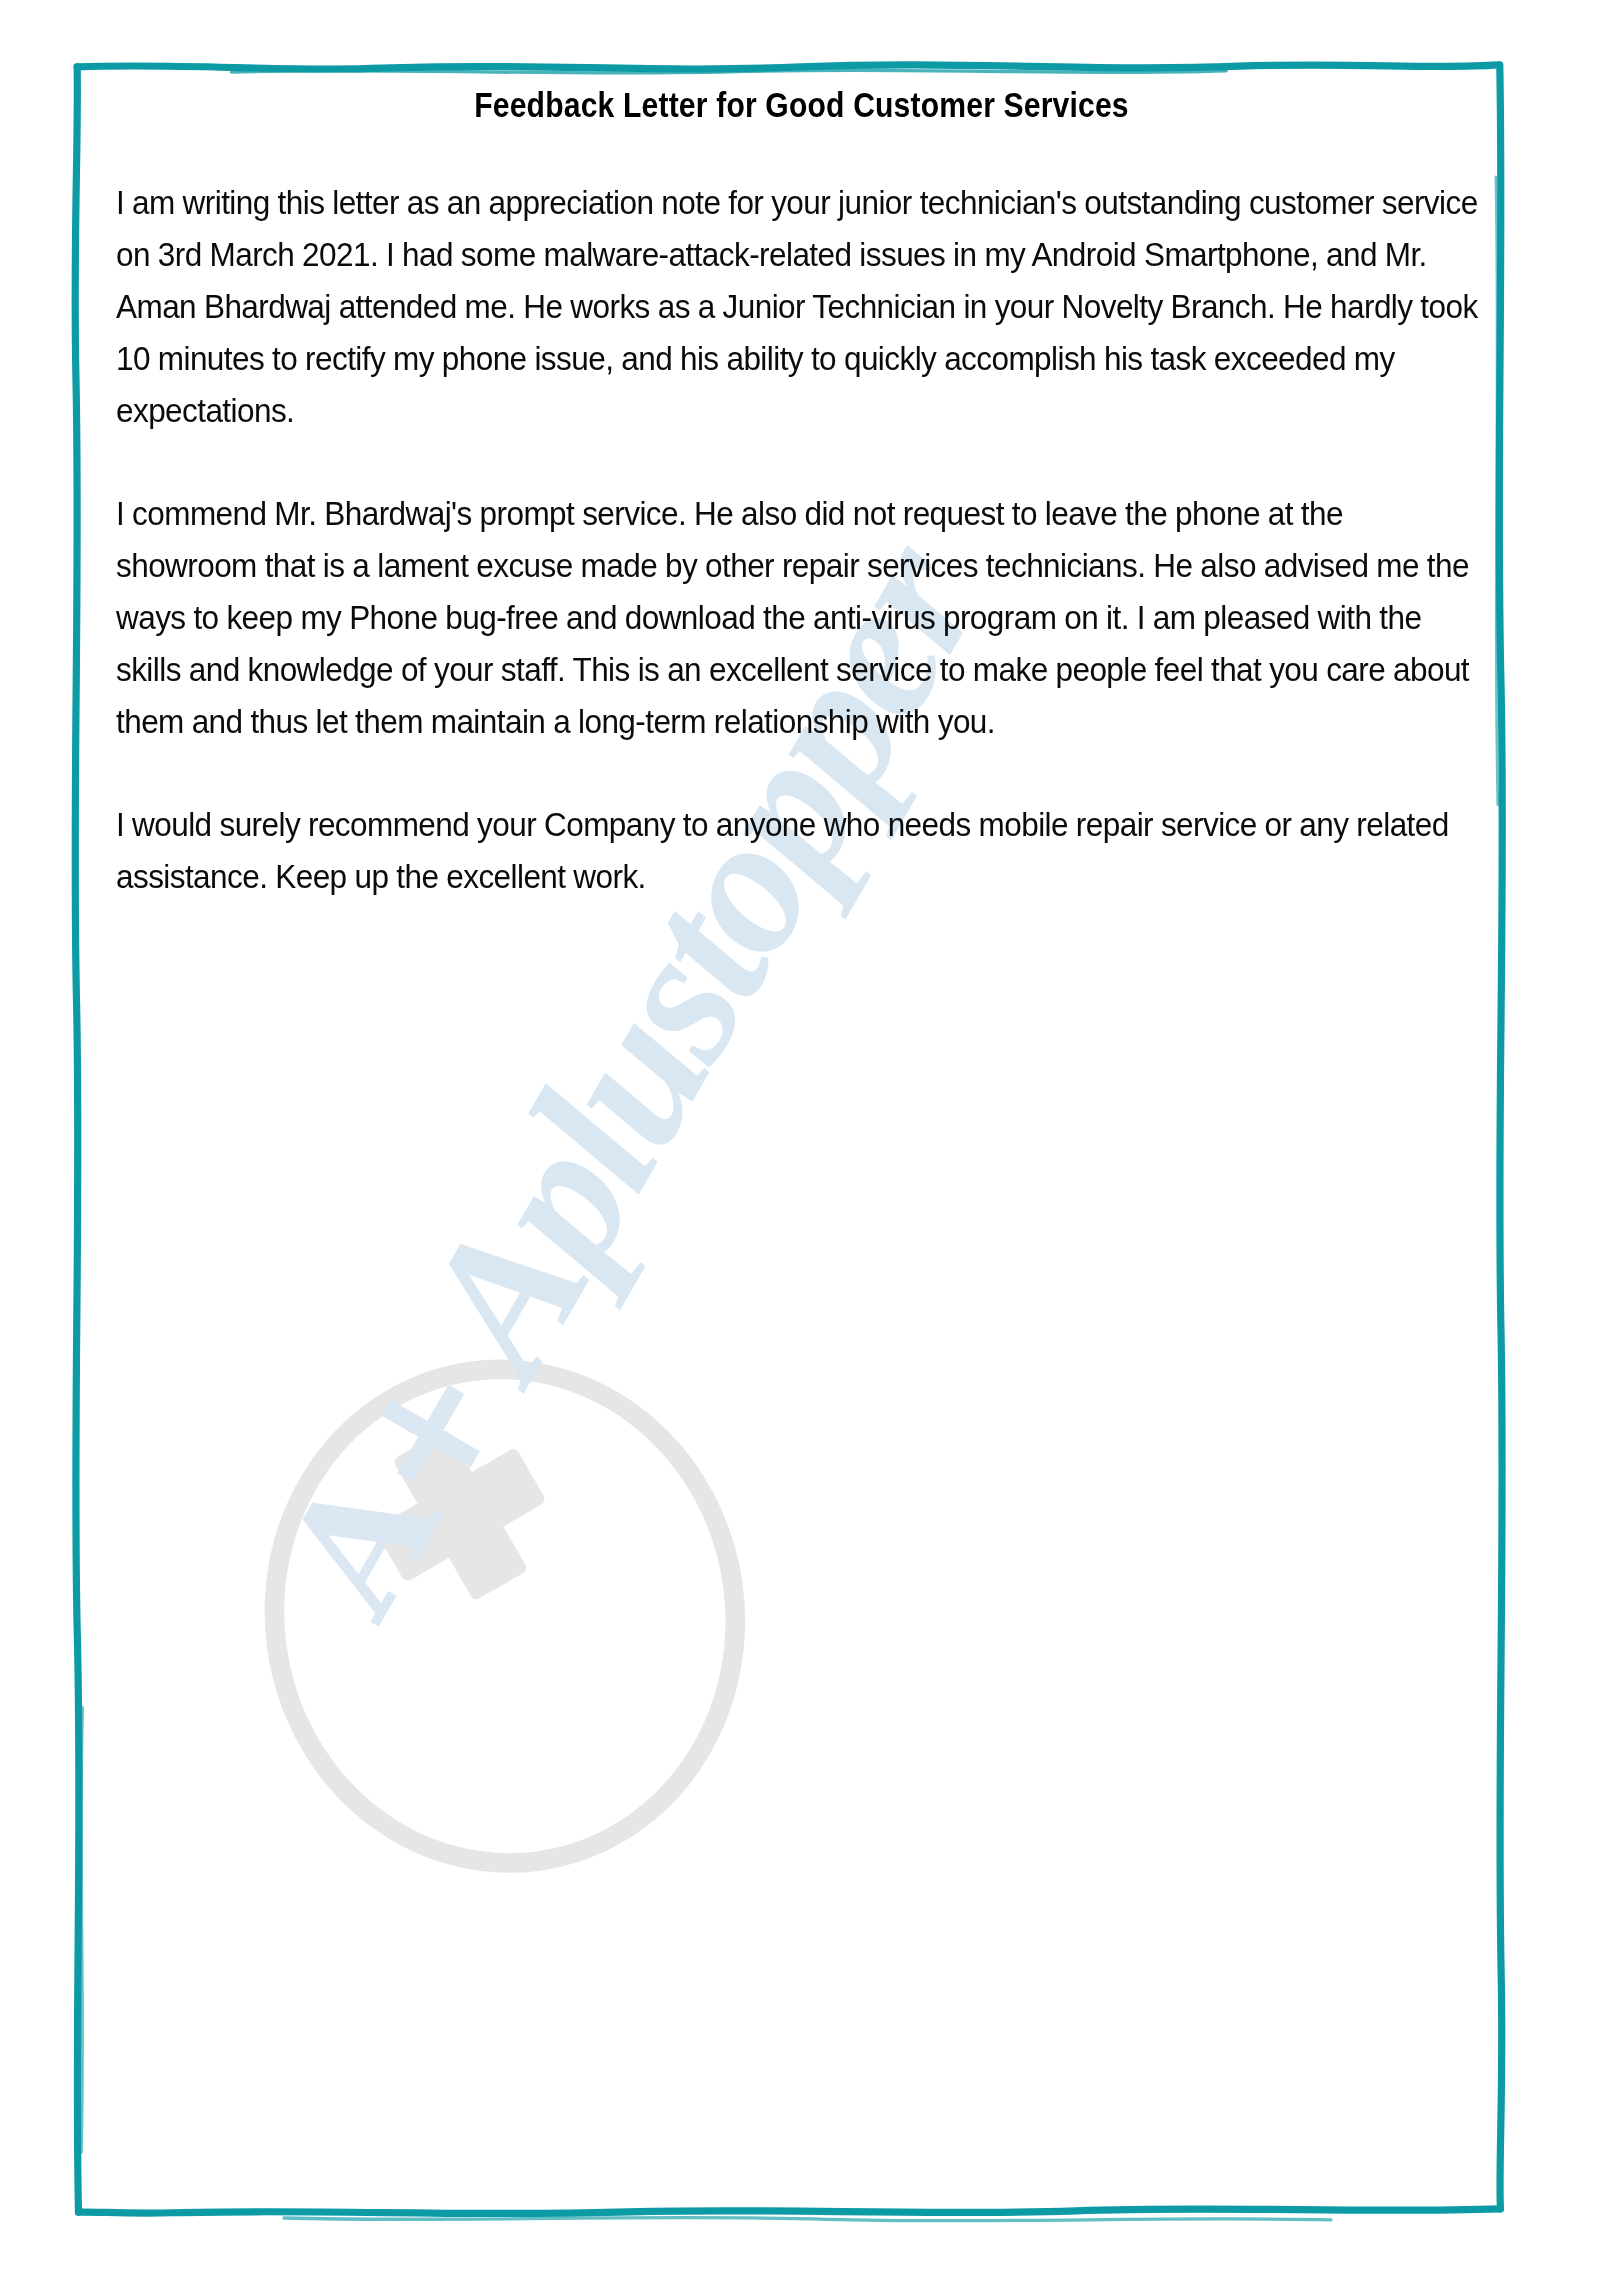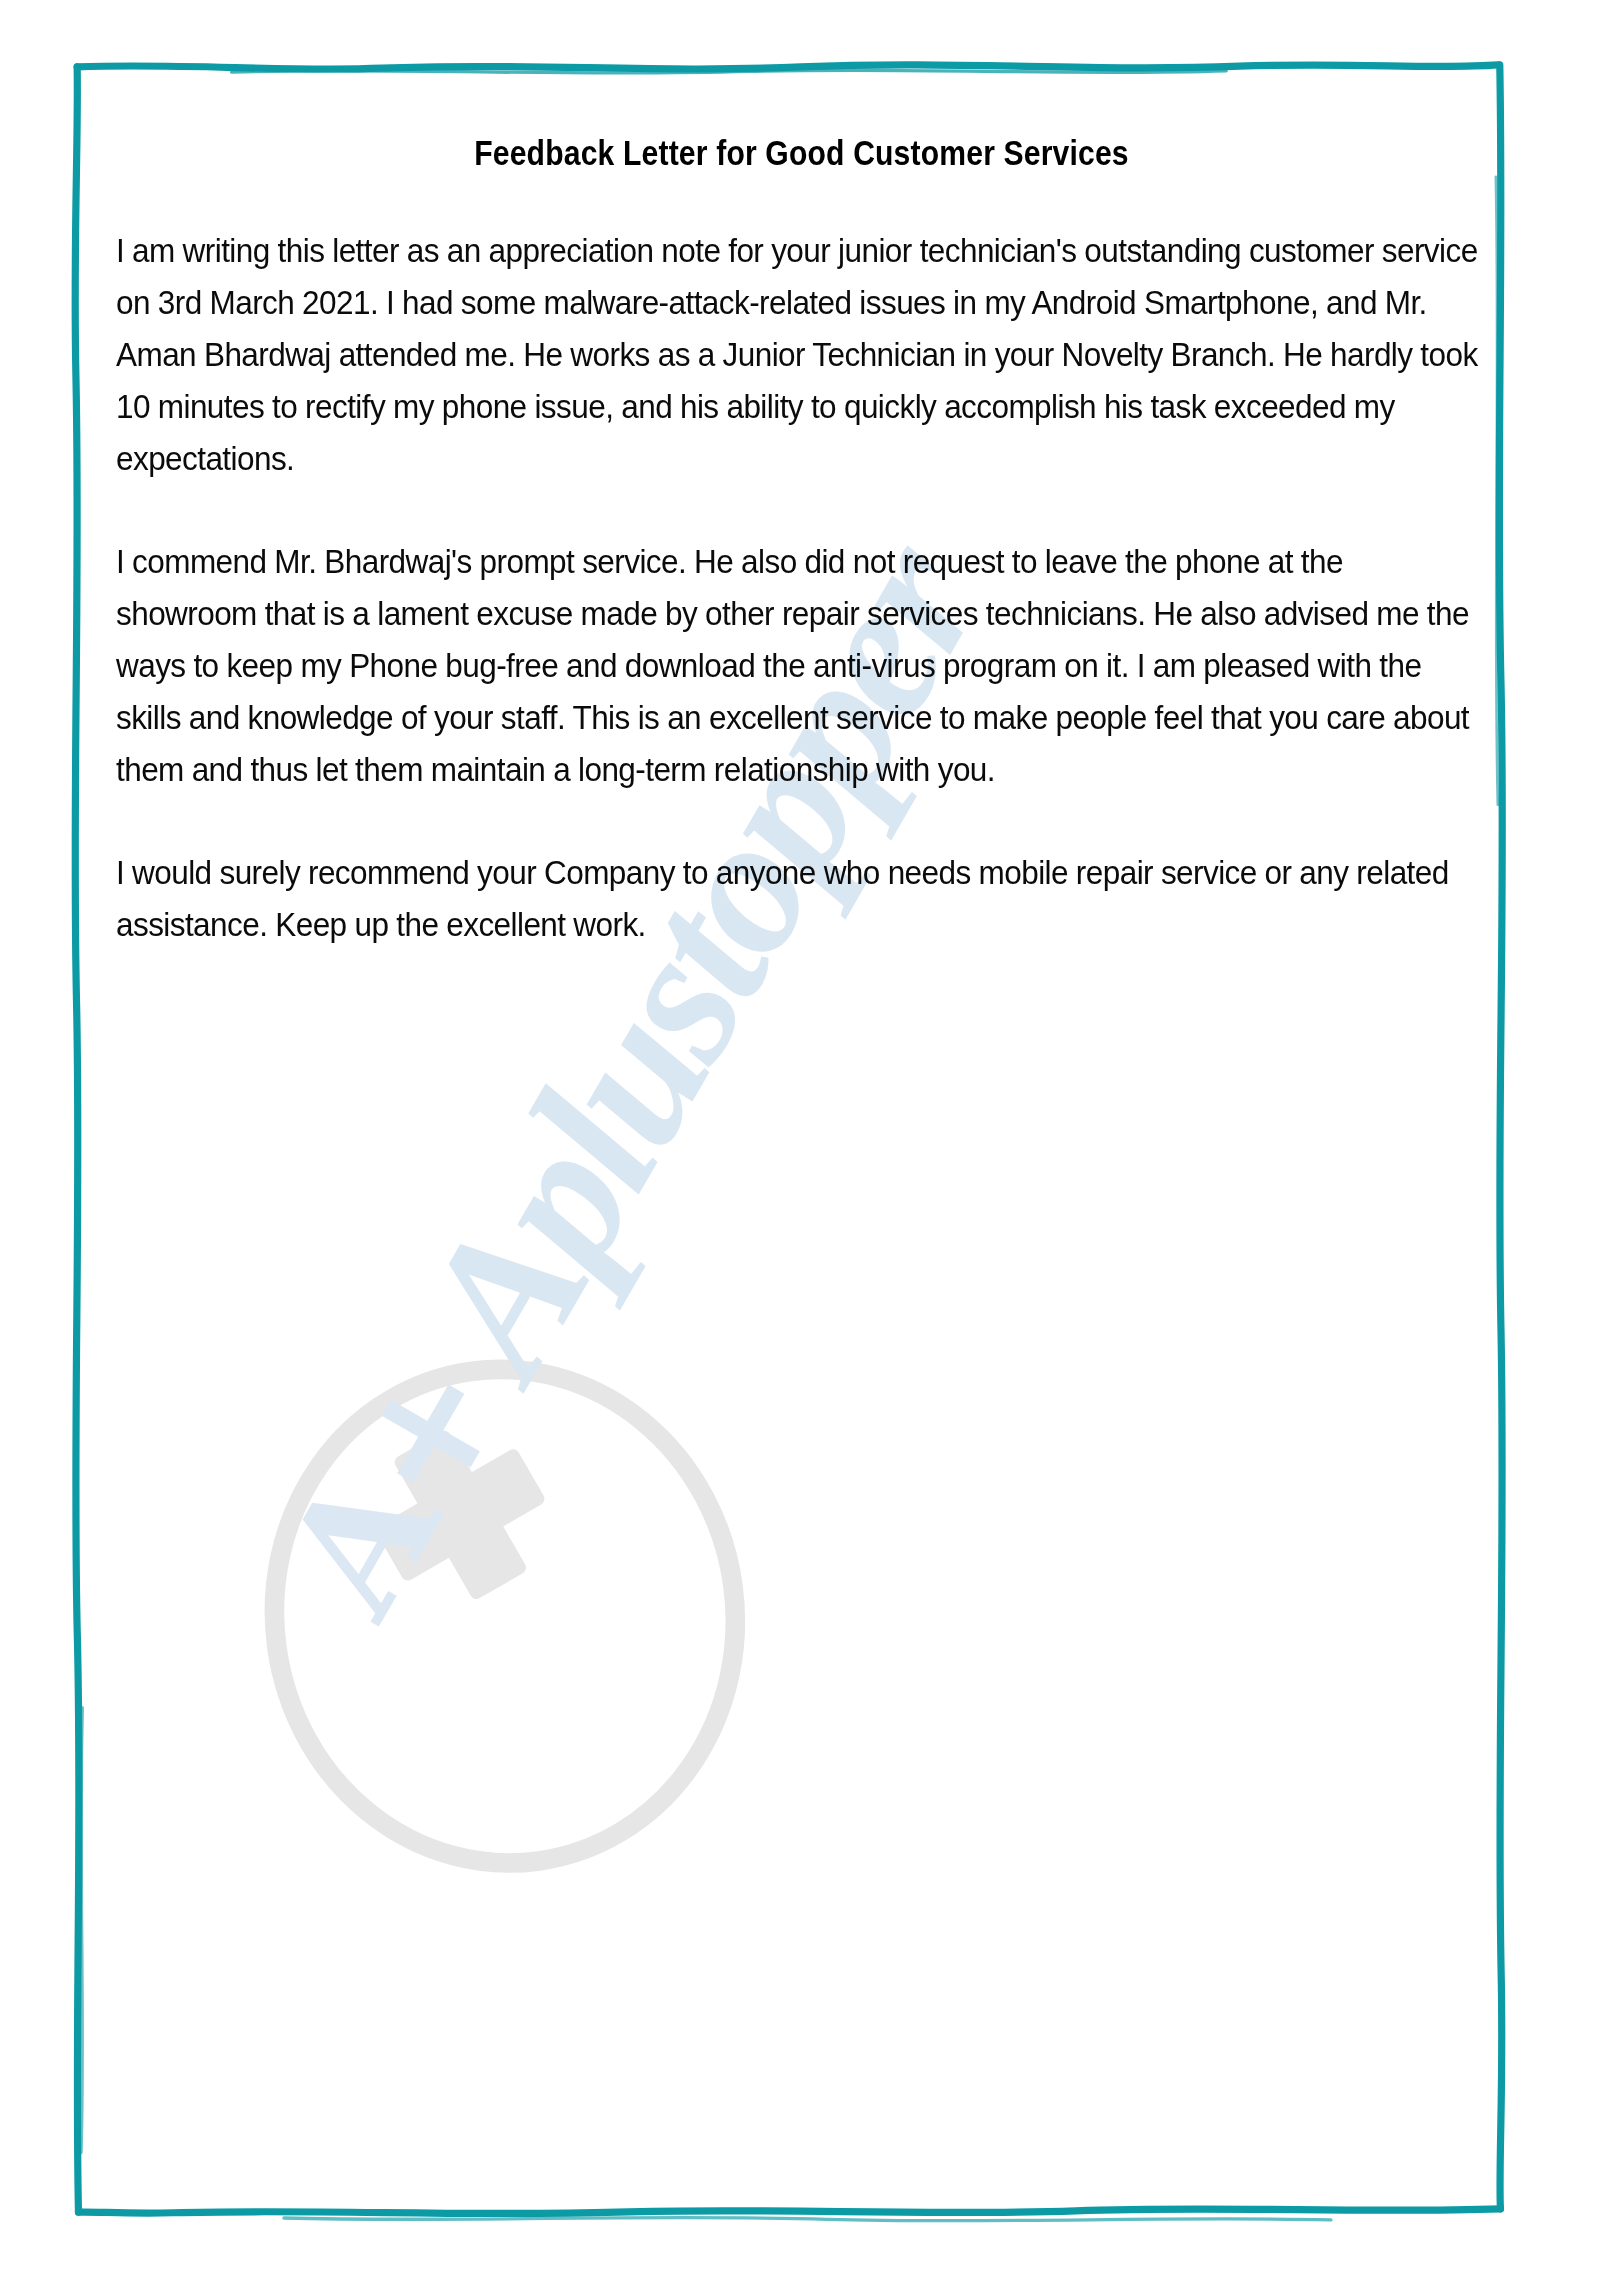--- a/index.html
+++ b/index.html
@@ -74,21 +74,20 @@
     font-family: "Liberation Serif", serif;
     font-style: italic;
   }
 
   
   .doc {
     position: absolute;
     left: 116px;
     top: 72px;
     width: 1371px;
-    margin-top: 48px;
   }
 
   .doc-title {
     text-align: center;
     font-size: 35px;
     font-weight: 700;
     color: #000000;
     font-family: "Liberation Sans Narrow", "Liberation Sans", sans-serif;
     transform: scaleX(0.86);
     transform-origin: center top;

